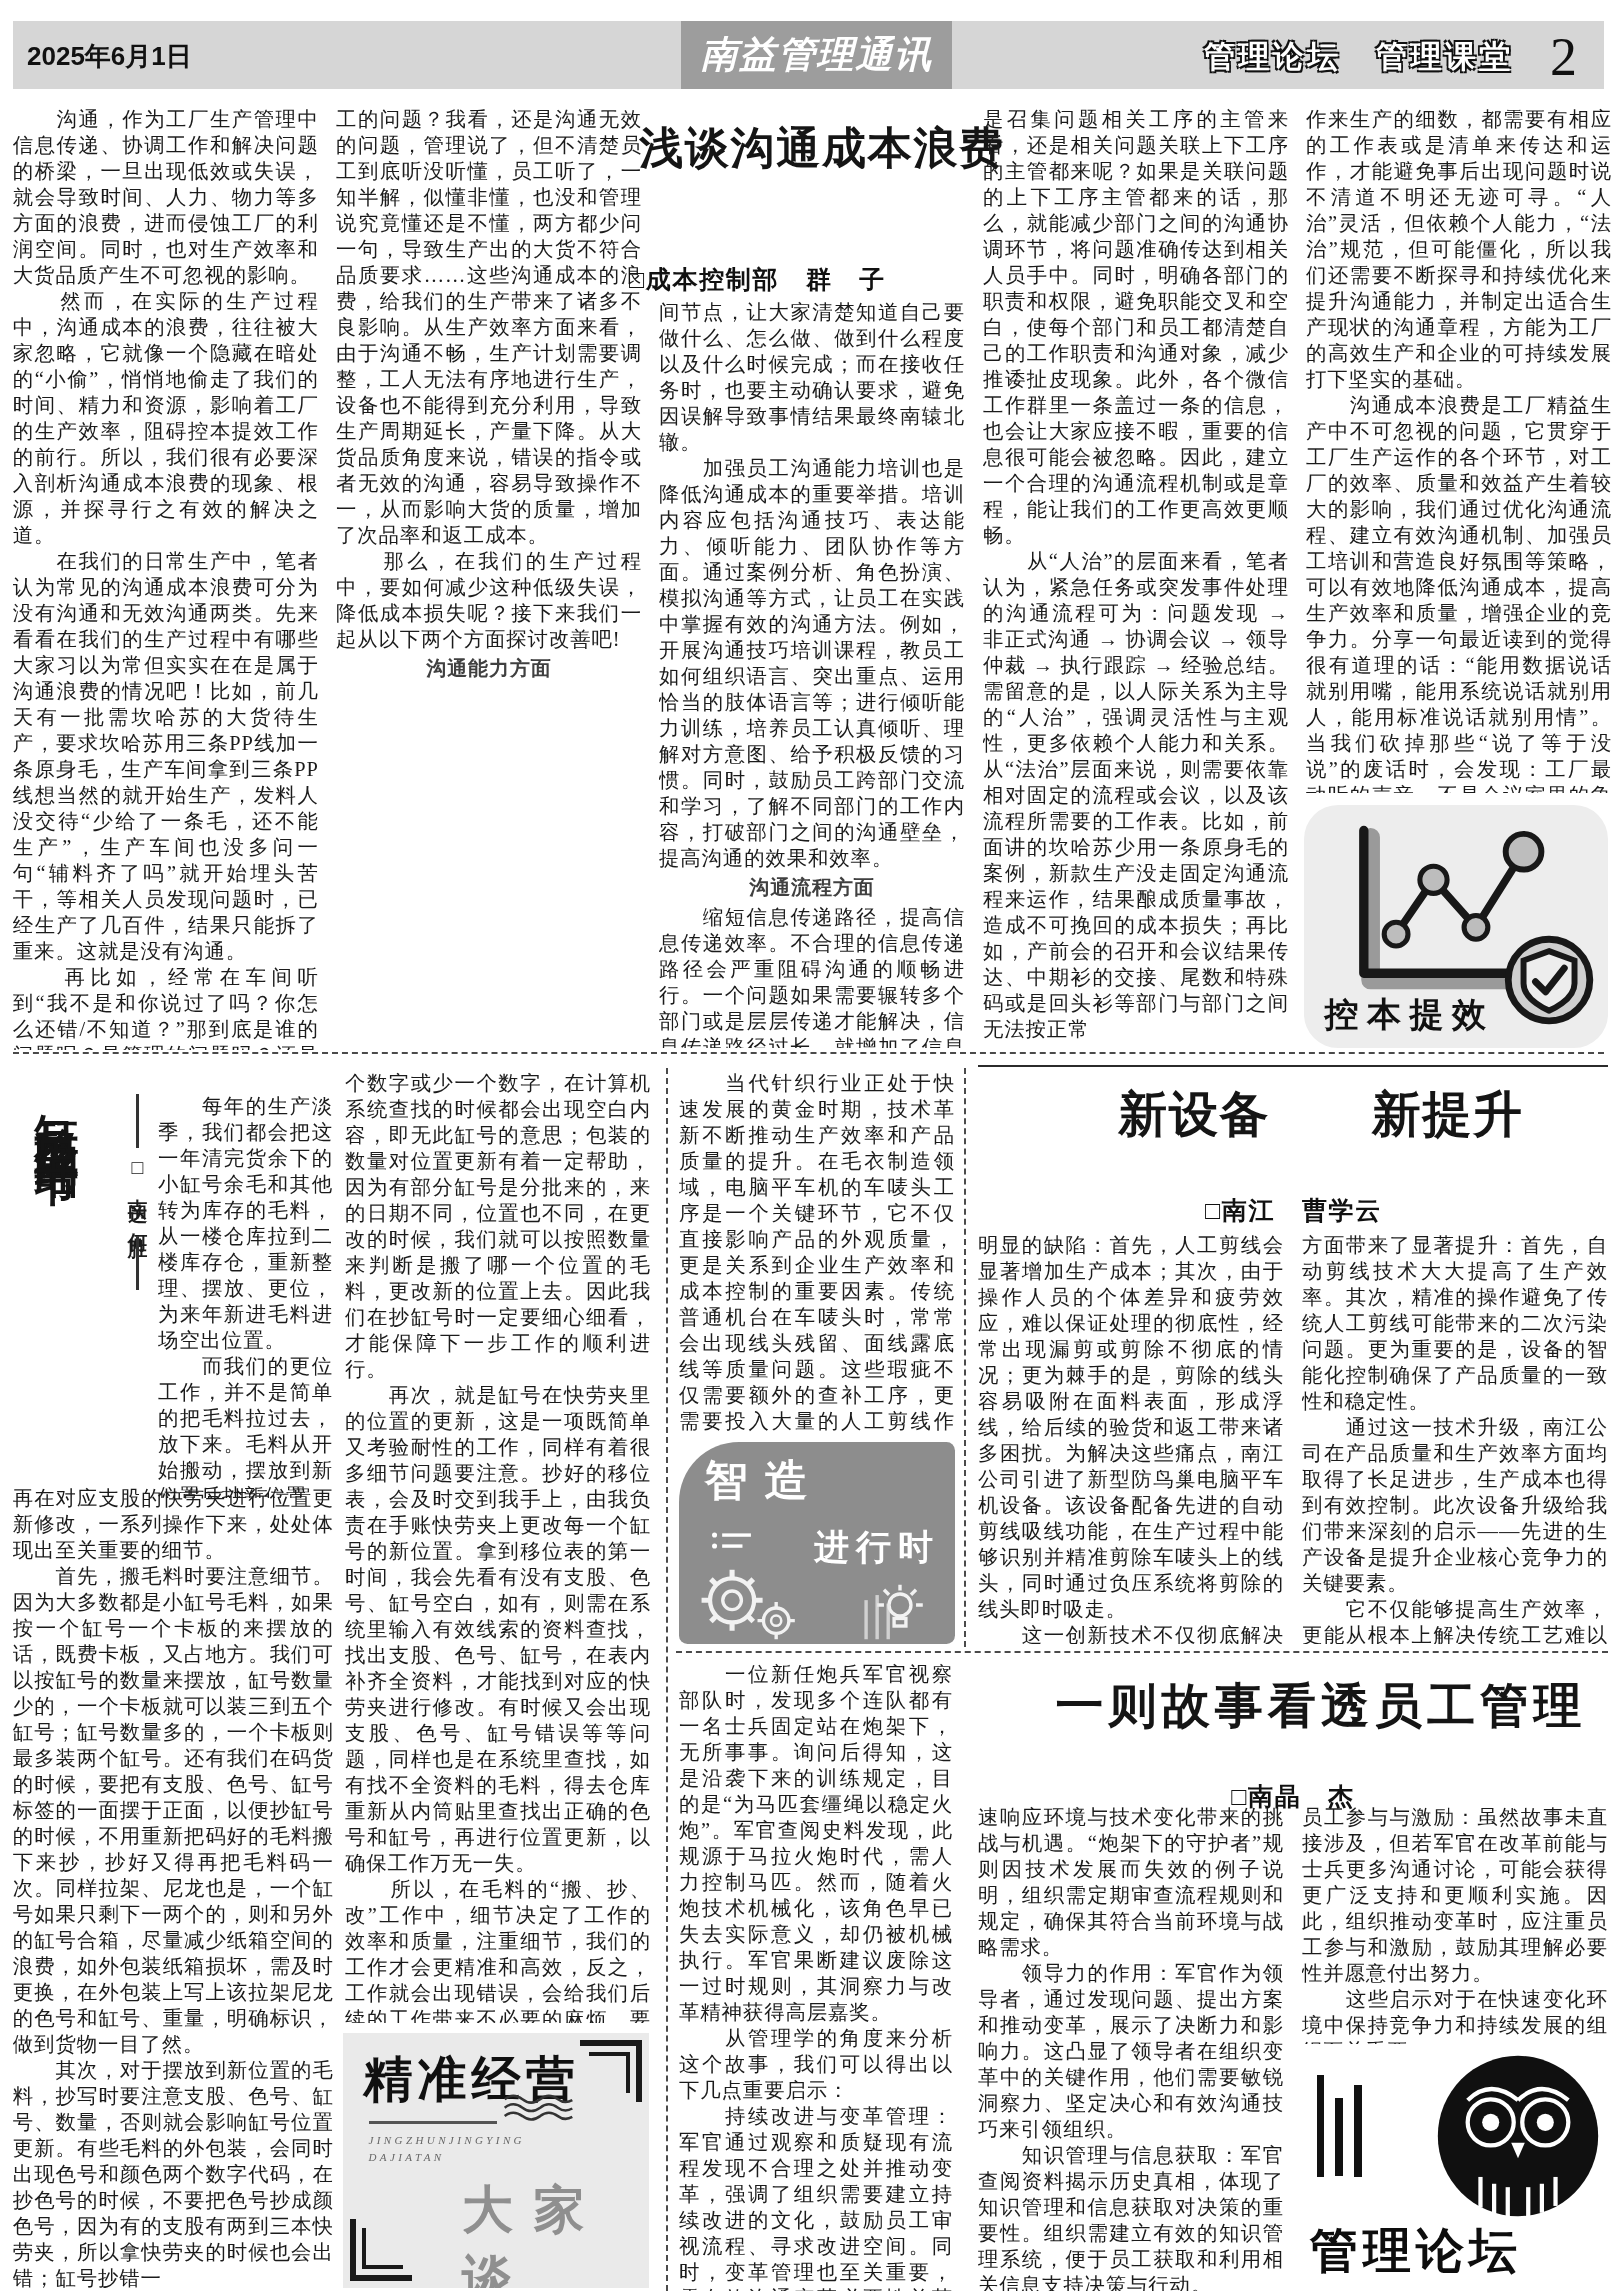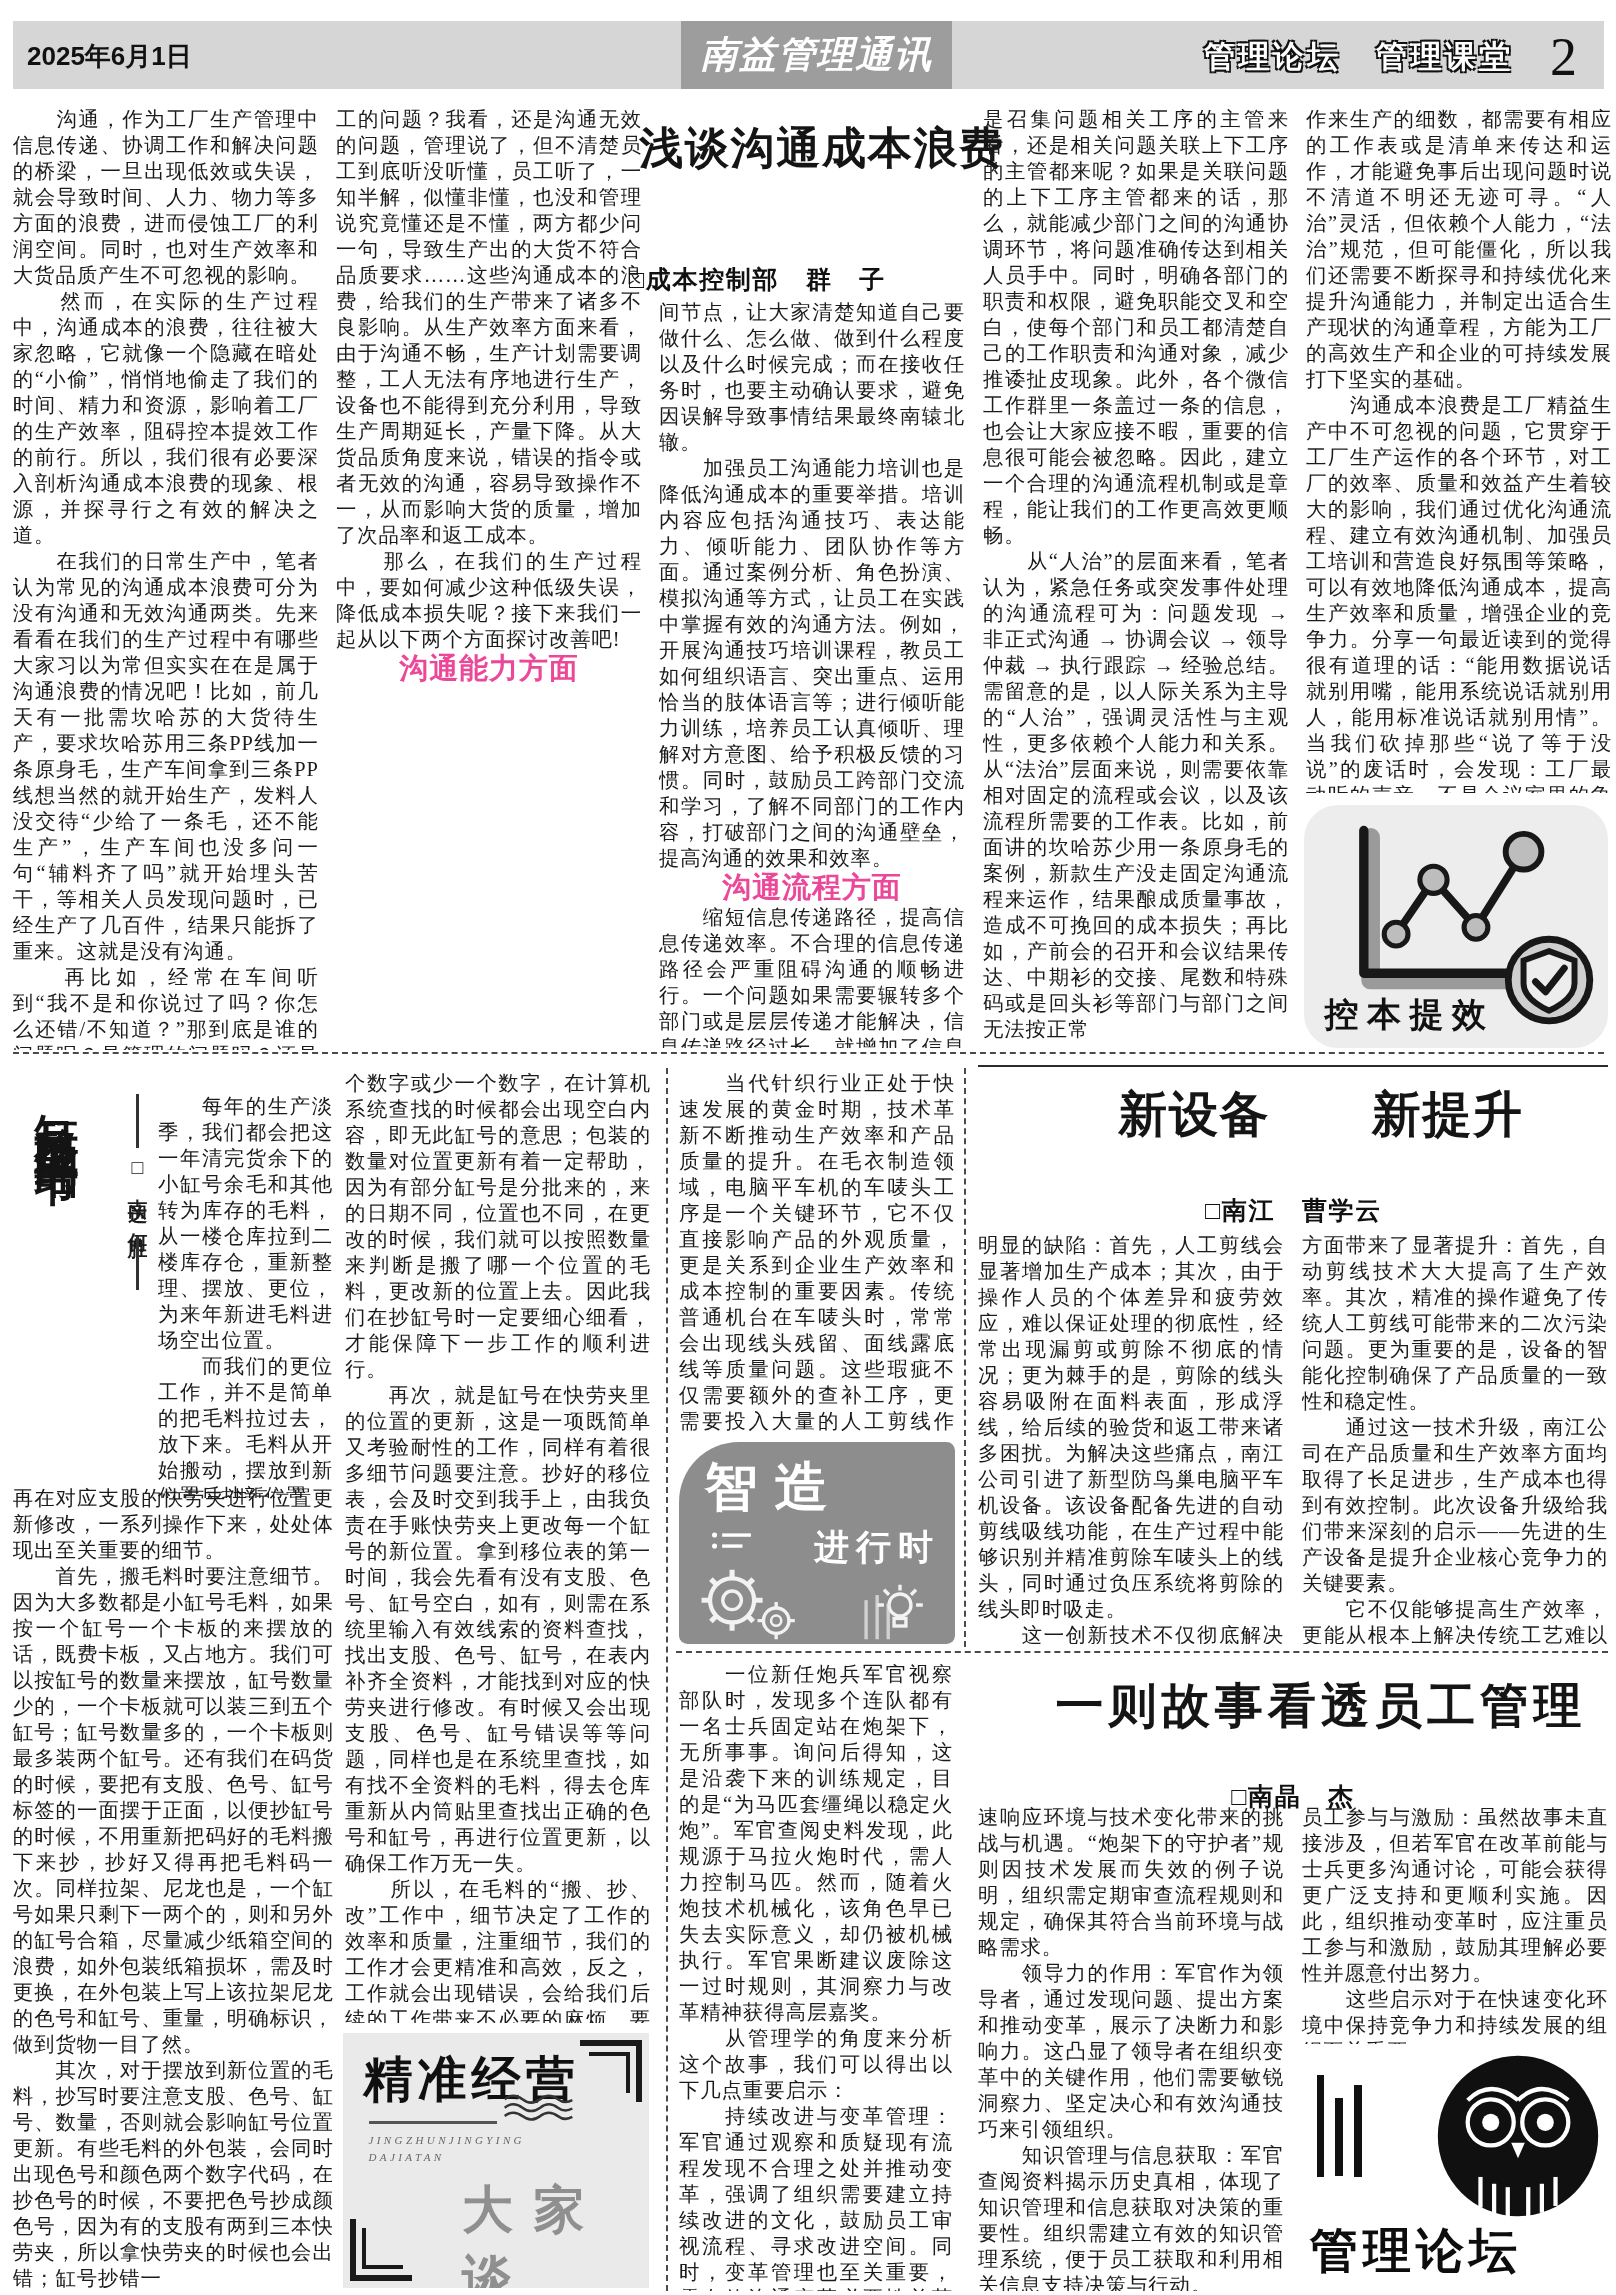--- a/index.html
+++ b/index.html
@@ -12,22 +12,22 @@
   .masthead-box{position:absolute;left:681px;top:21px;width:271px;height:68px;background:#9d9d9d;
             display:flex;align-items:center;justify-content:center;}
   .masthead-text{color:#fff;font-size:37px;font-weight:900;font-style:italic;letter-spacing:1.7px;}
   .hdr-sections{position:absolute;left:1204px;top:36px;font-family:"Liberation Sans",sans-serif;
             font-weight:900;font-size:31px;color:#fff;letter-spacing:3.4px;
             text-shadow:-1.7px -1.7px 0 #111,1.7px -1.7px 0 #111,-1.7px 1.7px 0 #111,1.7px 1.7px 0 #111;}
   .hdr-pagenum{position:absolute;left:1550px;top:25.5px;font-size:54px;color:#111;}
   
   .col{position:absolute;font-size:20.4px;line-height:26px;text-align:justify;overflow:hidden;letter-spacing:0.9px;}
   .block{white-space:pre-wrap;}
-  .subhead{font-family:"Liberation Sans",sans-serif;font-weight:bold;font-size:29px;
-           text-align:center;margin:3.4px 0;white-space:normal;color:#ec4899;}
+  .subhead{font-family:"Liberation Sans",sans-serif;font-weight:bold;font-size:20px;
+           text-align:center;margin:3.4px 0;white-space:normal;color:#404040;}
   
   .headline{position:absolute;font-weight:900;color:#151515;text-align:center;letter-spacing:1.7px;margin-left:28px;}
   .byline-row{position:absolute;display:flex;align-items:center;gap:15.3px;flex-direction:column;}
   .byline-row .rule{flex:1;height:2.6px;background:#2b2b2b;}
   .byline-label{white-space:nowrap;font-size:25px;font-weight:bold;color:#111;letter-spacing:1.7px;}
   
   .hdash{position:absolute;border-top:2.6px dashed #4a4a4a;}
   .vdash{position:absolute;border-left:2.6px dashed #4a4a4a;}
   .topline{position:absolute;border-top:2.6px solid #2b2b2b;}
   
@@ -38,21 +38,21 @@
   .vbyline .vtext{writing-mode:vertical-rl;font-size:19.6px;font-weight:bold;letter-spacing:5.1px;margin:8.5px 0;}
   
   .badge-cost{position:absolute;left:1304px;top:805px;width:304px;height:243px;background:#ededed;
               border-radius:34px;}
   .badge-cost-label{position:absolute;left:20.4px;bottom:10.2px;font-family:"Liberation Sans",sans-serif;
               font-weight:900;font-size:34px;letter-spacing:8.5px;color:#111;text-align:center;}
   
   .banner-smart{position:absolute;left:679px;top:1442px;width:276px;height:202px;background:#8d8d8d;
               border-radius:60px 8.5px 8.5px 8.5px;overflow:hidden;}
   .smart-main{position:absolute;left:25.5px;top:10.2px;color:#fff;font-family:"Liberation Sans",sans-serif;
-              font-weight:900;font-size:53px;letter-spacing:17px;}
+              font-weight:900;font-size:43px;letter-spacing:17px;}
   .smart-sub{position:absolute;right:15.3px;top:82px;color:#fff;font-family:"Liberation Sans",sans-serif;
               font-weight:bold;font-size:35px;letter-spacing:6.8px;}
   
   .banner-jz{position:absolute;left:343px;top:2033px;width:306px;height:255px;background:#eaeaea;overflow:hidden;}
   .jz-line1{position:absolute;left:20.4px;top:13.6px;font-weight:900;font-size:49px;letter-spacing:5.1px;color:#101010;}
   .jz-pinyin{position:absolute;left:25.5px;top:99px;font-size:11px;font-style:italic;letter-spacing:3.4px;
              color:#666;white-space:pre-wrap;line-height:17px;}
   .jz-line2{position:absolute;left:119px;top:143px;font-weight:900;font-size:51px;letter-spacing:20.4px;color:#8f8f8f;}
   .jz-rule{position:absolute;left:25.5px;top:88px;width:128px;height:2.6px;background:#555;}
   .bracket{position:absolute;width:56px;height:56px;}

